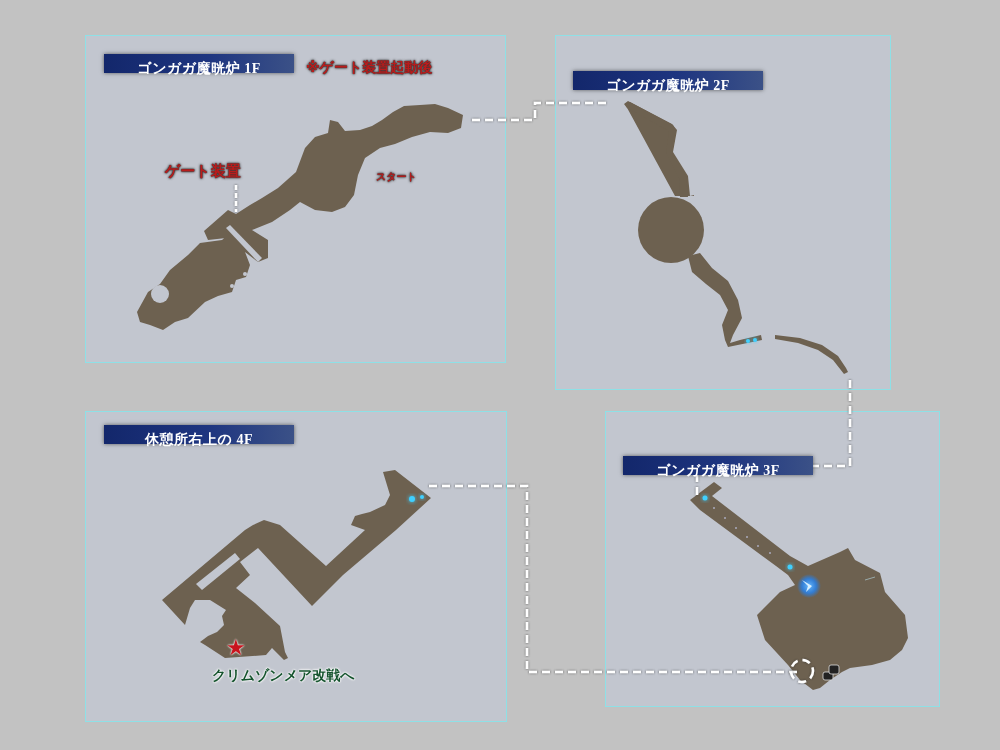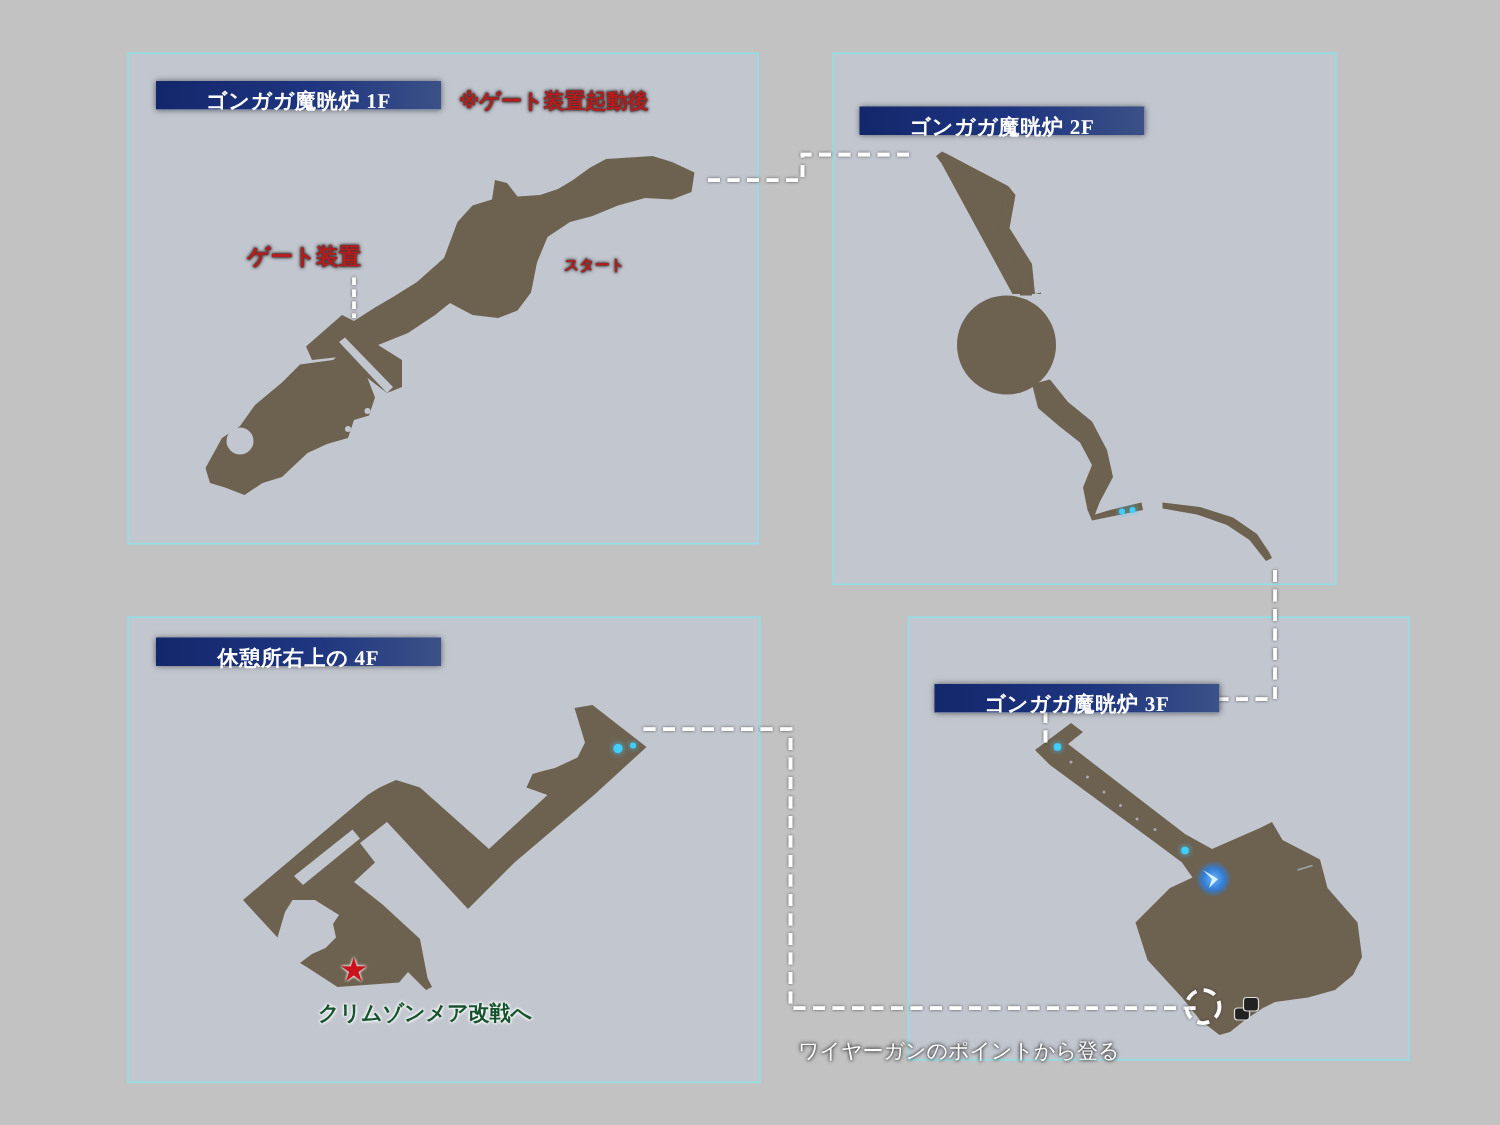--- a/index.html
+++ b/index.html
@@ -152,14 +152,13 @@
 
 <div class="floor-title" style="left:573px;top:71px;width:190px;">ゴンガガ魔晄炉 2F</div>
 
 <div class="floor-title" style="left:623px;top:425px;width:190px;margin-top:31px;">ゴンガガ魔晄炉 3F</div>
 
 <div class="floor-title" style="left:104px;top:425px;width:190px;">休憩所右上の 4F</div>
 <div class="star" style="left:226px;top:637px;">★</div>
 <div class="note-red" style="left:212px;top:667px;">クリムゾンメア改戦へ</div>
 
 <div class="route-text" style="left:532px;top:692px;">
-  <div>ワイヤーガンのポイントから登る</div>
 </div>
 
 </body></html>

